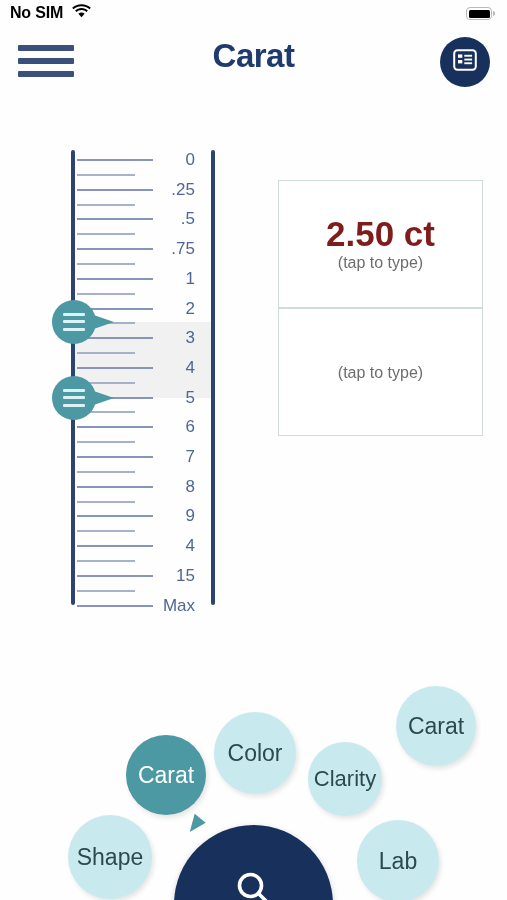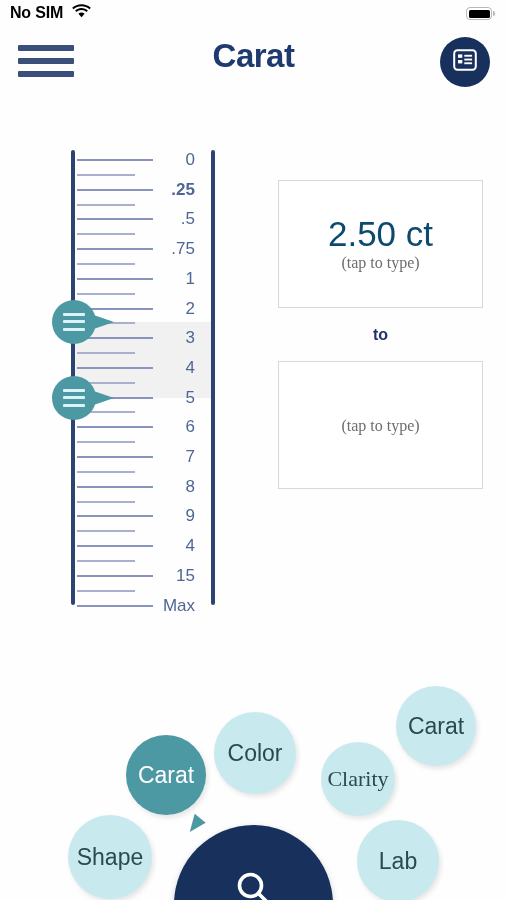--- a/index.html
+++ b/index.html
@@ -152,28 +152,28 @@
   }
   .vbox {
     width: 205px; height: 128px;
     border: 1px solid #cfdcd8;
     background: #ffffff;
     display: flex; flex-direction: column;
     align-items: center; justify-content: center;
     cursor: pointer;
   }
   .vbox .val {
-    font-size: 35px; color: #0c4a6e;
-    font-family: "Liberation Sans Narrow", "Liberation Sans", sans-serif;
-    font-weight: 400; letter-spacing: 0px;
+    font-size: 35px; color: #7f1d1d;
+    font-family: "Liberation Sans Narrow", "Liberation Sans", sans-serif;
+    font-weight: 700; letter-spacing: 0px;
     line-height: 1.05;
   }
   .vbox .hint {
     font-size: 16px; color: #6d6d6d; margin-top: 1px;
-    font-family: Liberation Serif, serif;
+    font-family: Liberation Sans, sans-serif;
   }
   .to-label {
     text-align: center;
     font-size: 16px; font-weight: 700; color: #22306b;
     margin: 18px 0 17px;
     font-family: "Liberation Sans Narrow", "Liberation Sans", sans-serif;
   }
 
   
   .bubbles {
@@ -287,21 +287,21 @@
         <div class="tick major" style="top: 375.4px;"></div>
         <div class="tick minor" style="top: 390.25px;"></div>
         <div class="tick major" style="top: 405.1px;"></div>
         <div class="tick minor" style="top: 419.95px;"></div>
         <div class="tick major" style="top: 434.8px;"></div>
         <div class="tick minor" style="top: 449.65px;"></div>
         <div class="tick major" style="top: 464.5px;"></div>
       </div>
     <div id="tlabels">
         <div class="tlabel" style="top: 20px;">0</div>
-        <div class="tlabel" style="top: 49.7px; font-weight: bold;">.25</div>
+        <div class="tlabel" style="top: 49.7px;">.25</div>
         <div class="tlabel" style="top: 79.4px;">.5</div>
         <div class="tlabel" style="top: 109.1px;">.75</div>
         <div class="tlabel" style="top: 138.8px;">1</div>
         <div class="tlabel" style="top: 168.5px;">2</div>
         <div class="tlabel" style="top: 198.2px;">3</div>
         <div class="tlabel" style="top: 227.9px;">4</div>
         <div class="tlabel" style="top: 257.6px;">5</div>
         <div class="tlabel" style="top: 287.3px;">6</div>
         <div class="tlabel" style="top: 317px;">7</div>
         <div class="tlabel" style="top: 346.7px;">8</div>
@@ -328,39 +328,38 @@
           <i></i>
         </div>
     </div>
   </div>
 
   <div class="value-col">
     <div class="vbox">
       <div class="val">2.50 ct</div>
       <div class="hint">(tap to type)</div>
     </div>
-    <div class="to-label">to</div>
     <div class="vbox">
       <div class="hint">(tap to type)</div>
     </div>
   </div>
 
   <div class="bubbles">
     <div class="pointer-tri" style="left:192px; top:155px;"></div>
     <div id="bubble-layer">
         <div class="bubble inactive" style="left: 68px; top: 155px; width: 84px; height: 84px; font-size: 23px;">
           <span>Shape</span>
         </div>
         <div class="bubble active" style="left: 126px; top: 75px; width: 80px; height: 80px; font-size: 23px;">
           <span>Carat</span>
         </div>
         <div class="bubble inactive" style="left: 214px; top: 52px; width: 82px; height: 82px; font-size: 23px;">
           <span>Color</span>
         </div>
-        <div class="bubble inactive" style="left: 321px; top: 82px; width: 74px; height: 74px; font-size: 22px; font-family: Liberation Serif, serif;">
+        <div class="bubble inactive" style="left: 308px; top: 82px; width: 74px; height: 74px; font-size: 22px;">
           <span>Clarity</span>
         </div>
         <div class="bubble inactive" style="left: 357px; top: 160px; width: 82px; height: 82px; font-size: 23px;">
           <span>Lab</span>
         </div>
         <div class="bubble inactive" style="left: 396px; top: 26px; width: 80px; height: 80px; font-size: 23px;">
           <span>Carat</span>
         </div>
       </div>
     <div class="search-btn" style="left:174px; top:165px; width:159px; height:159px;">

